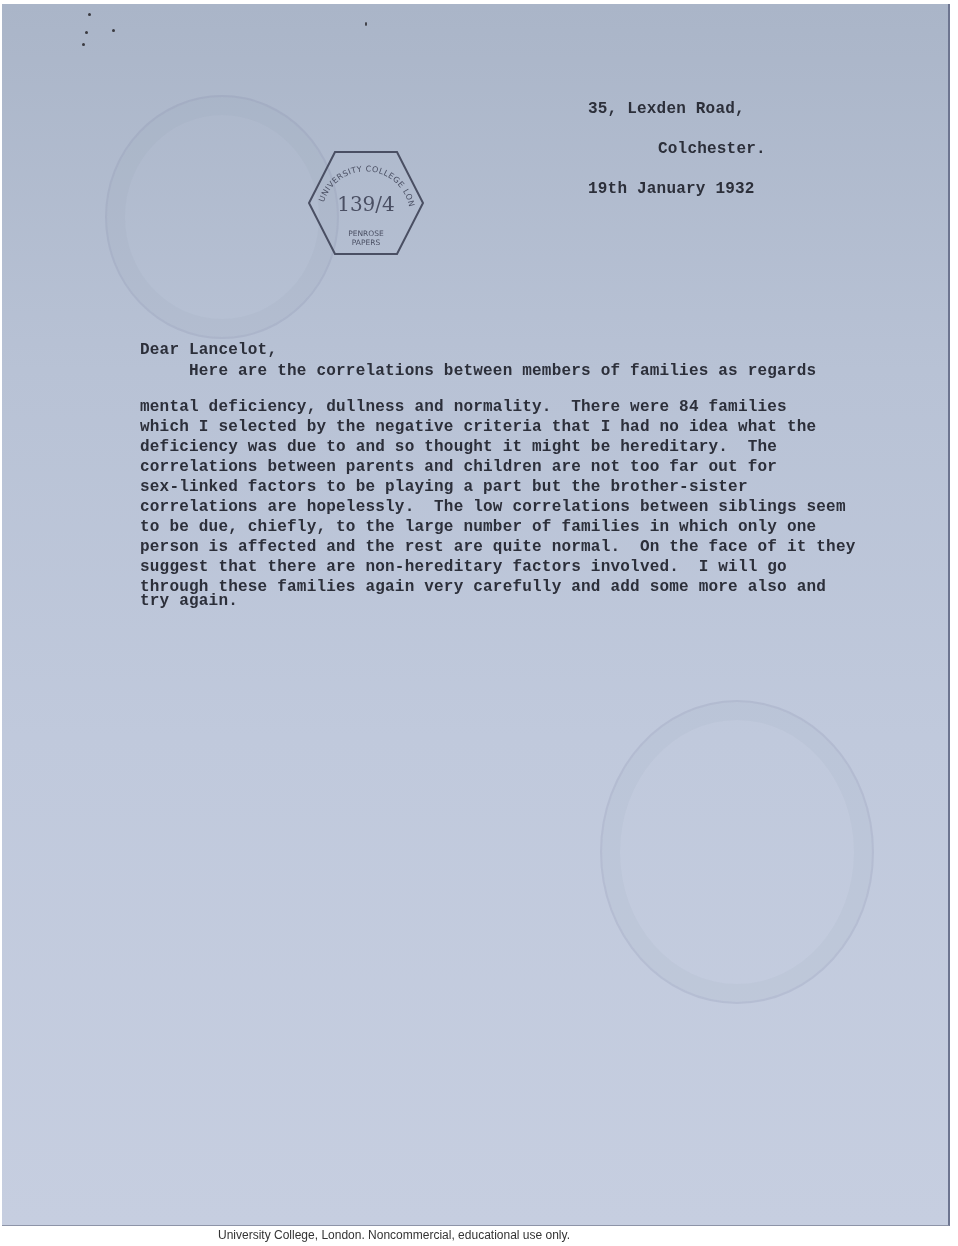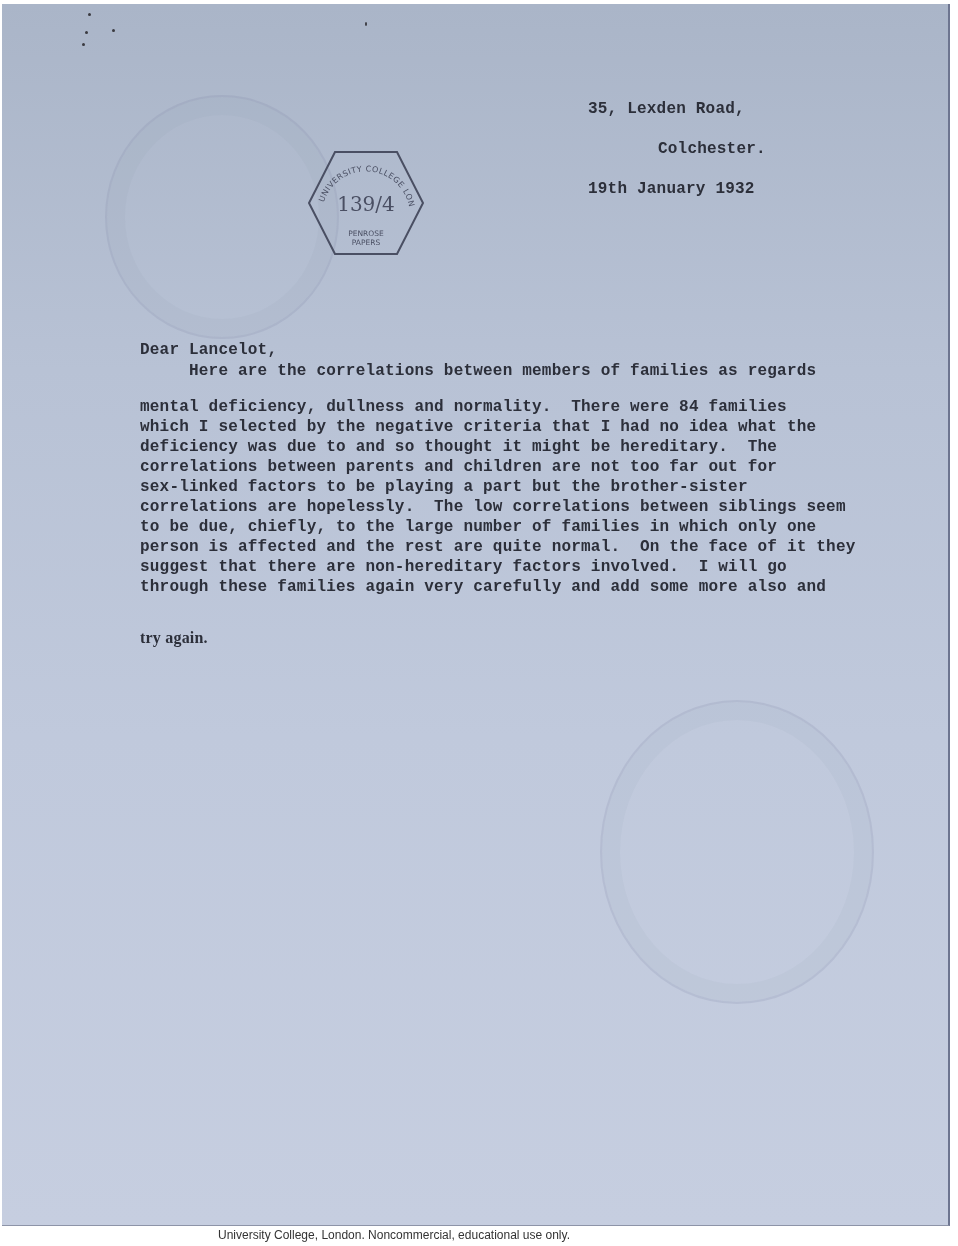--- a/index.html
+++ b/index.html
@@ -86,16 +86,16 @@
   <div class="type body-line" style="top:397px;">mental deficiency, dullness and normality.  There were 84 families</div>
   <div class="type body-line" style="top:417px;">which I selected by the negative criteria that I had no idea what the</div>
   <div class="type body-line" style="top:437px;">deficiency was due to and so thought it might be hereditary.  The</div>
   <div class="type body-line" style="top:457px;">correlations between parents and children are not too far out for</div>
   <div class="type body-line" style="top:477px;">sex-linked factors to be playing a part but the brother-sister</div>
   <div class="type body-line" style="top:497px;">correlations are hopelessly.  The low correlations between siblings seem</div>
   <div class="type body-line" style="top:517px;">to be due, chiefly, to the large number of families in which only one</div>
   <div class="type body-line" style="top:537px;">person is affected and the rest are quite normal.  On the face of it they</div>
   <div class="type body-line" style="top:557px;">suggest that there are non-hereditary factors involved.  I will go</div>
   <div class="type body-line" style="top:577px;">through these families again very carefully and add some more also and</div>
-  <div class="type body-line" style="top:628px;font-family:Liberation Serif, serif;">try again.</div>
+  <div class="type body-line" style="top:591px;">try again.</div>
 </div>
 
 <div class="footer">University College, London. Noncommercial, educational use only.</div>
 
 </body></html>

